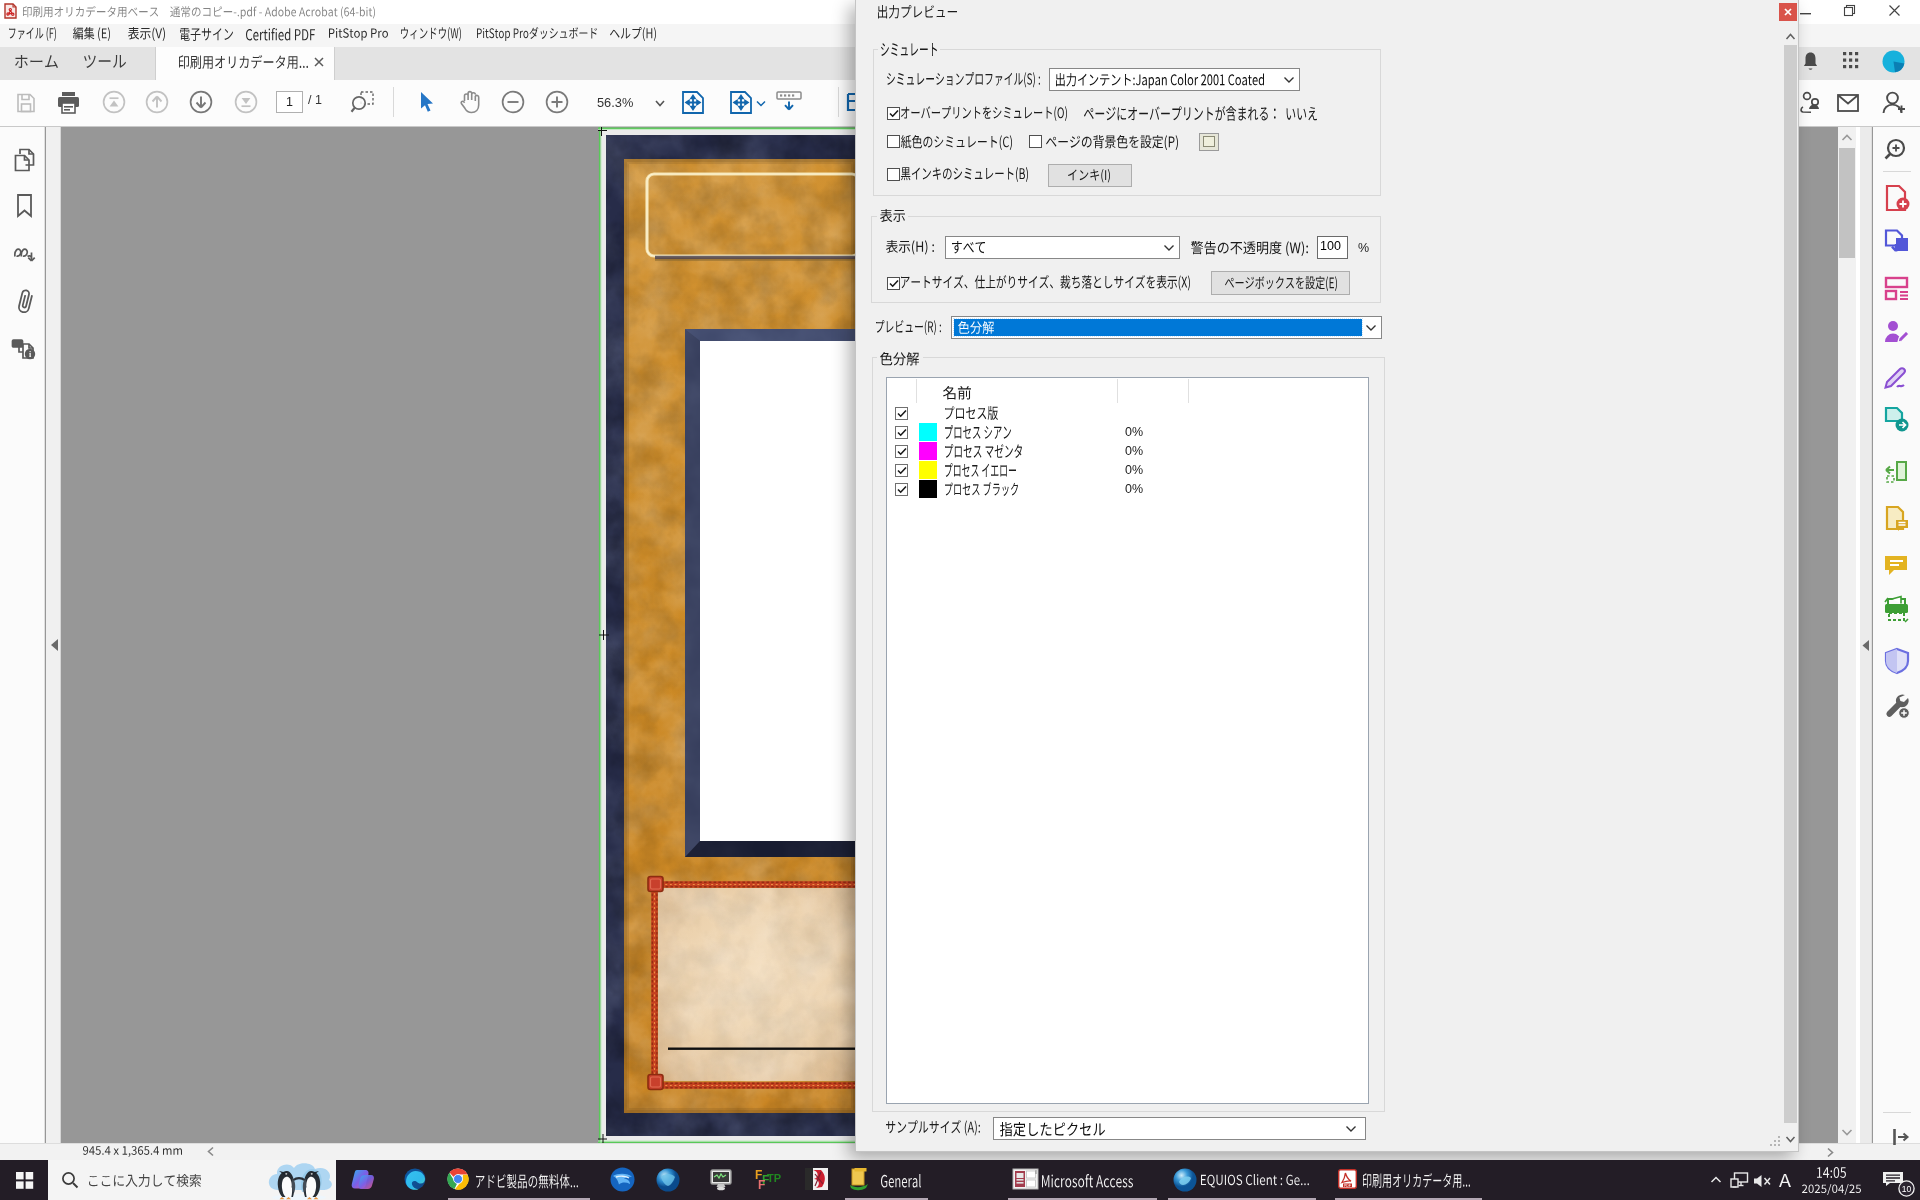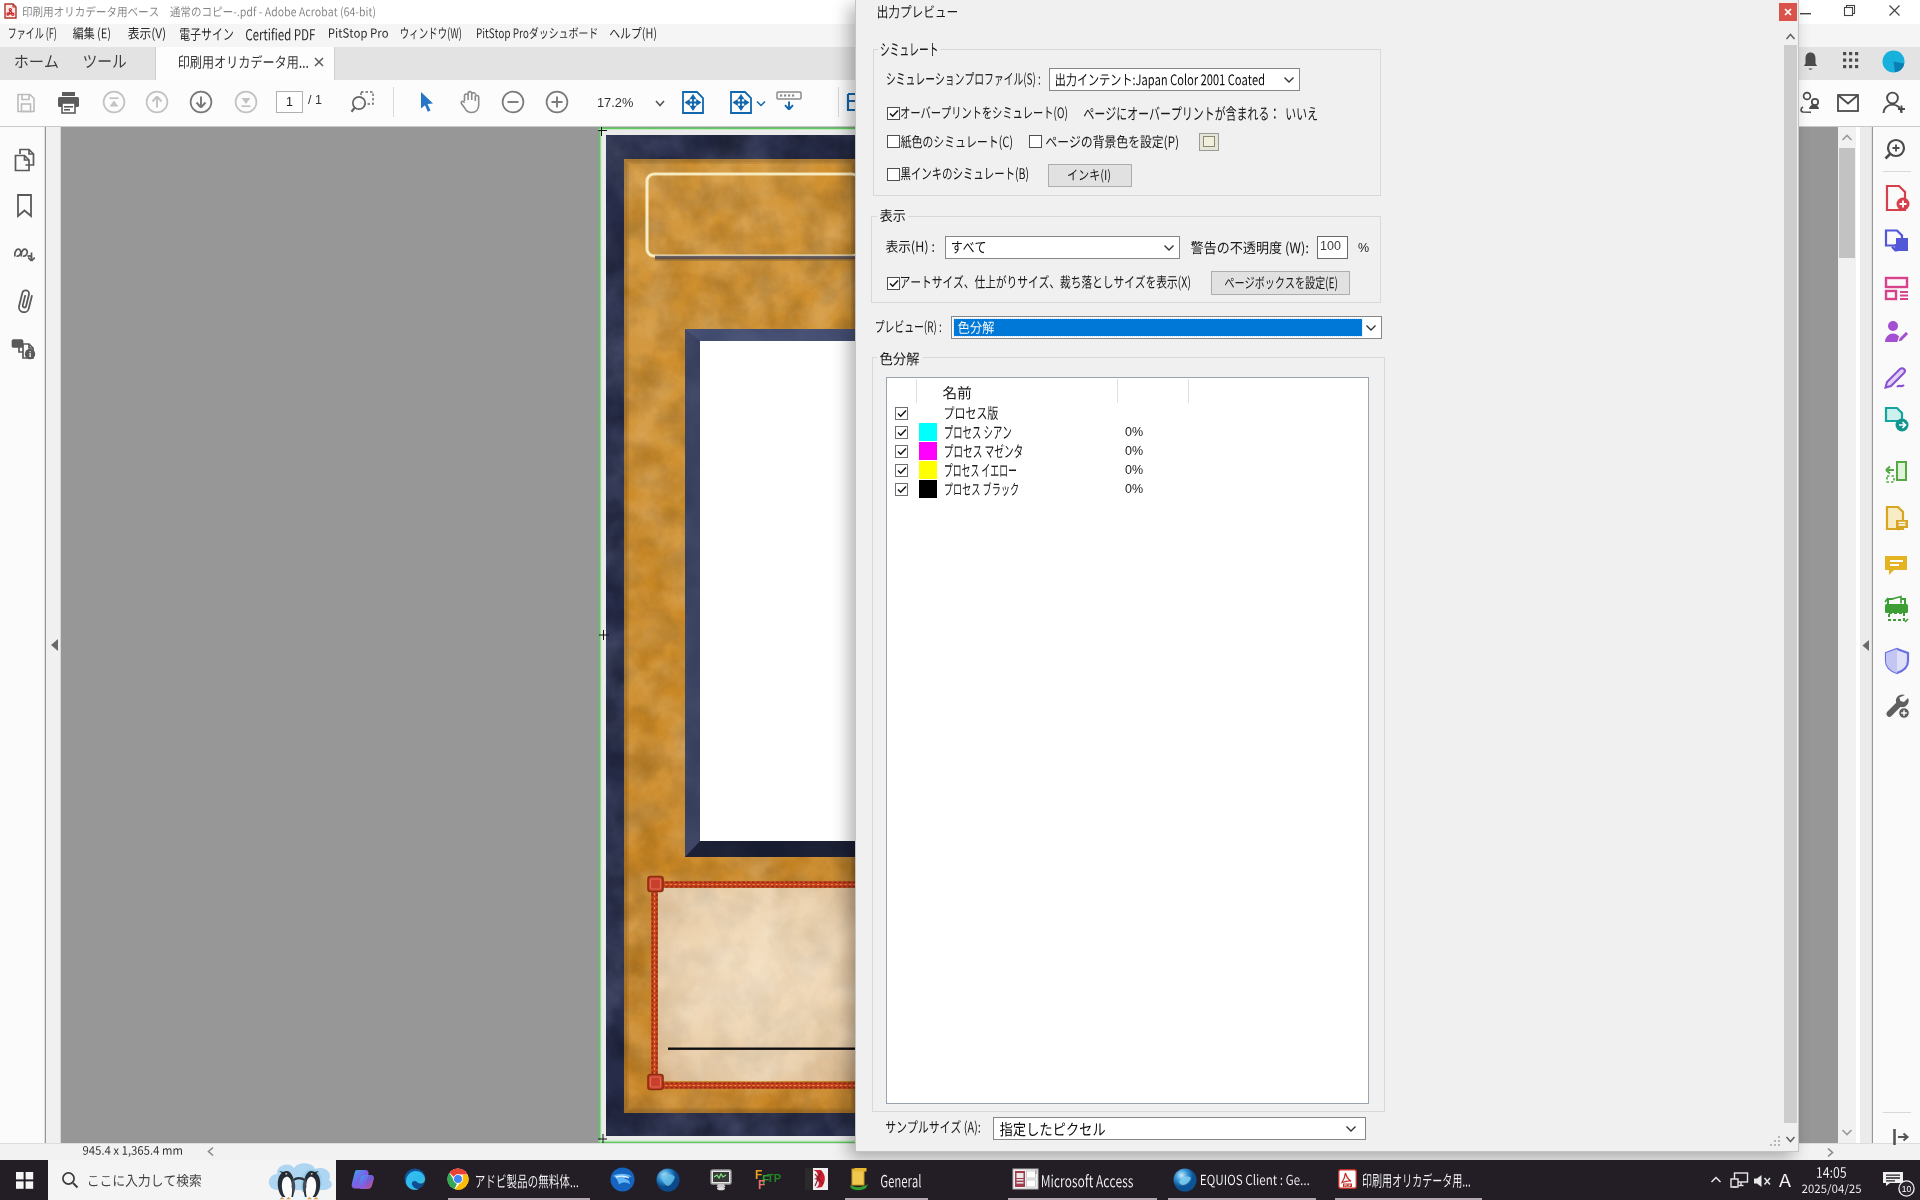--- a/index.html
+++ b/index.html
@@ -79,21 +79,21 @@
     </g>
   </svg>
 <svg class="abs" style="left:501px;top:90px" width="24" height="24" viewBox="0 0 24 24">
     <circle cx="12" cy="12" r="10.4" fill="none" stroke="#7a7a7a" stroke-width="1.7"></circle>
     <path d="M6.5 12h11" stroke="#7a7a7a" stroke-width="1.9"></path>
   </svg>
 <svg class="abs" style="left:545px;top:90px" width="24" height="24" viewBox="0 0 24 24">
     <circle cx="12" cy="12" r="10.4" fill="none" stroke="#7a7a7a" stroke-width="1.7"></circle>
     <path d="M6.5 12h11M12 6.5v11" stroke="#7a7a7a" stroke-width="1.9"></path>
   </svg>
-<div class="abs" style="left:597px;top:95px;width:60px;height:18px;font-size:12.8px;color:#333">17.2%</div>
+<div class="abs" style="left:597px;top:95px;width:60px;height:18px;font-size:12.8px;color:#333">56.3%</div>
 <svg class="abs" style="left:654px;top:99px" width="12" height="8" viewBox="0 0 12 8">
     <path d="M2 2 L6 6.5 L10 2" fill="none" stroke="#555" stroke-width="1.6"></path>
   </svg>
 <svg class="abs" style="left:680px;top:90px" width="26" height="25" viewBox="0 0 26 25">
     <path d="M3 2 h14 l6 6 v15 h-20 z" fill="none" stroke="#1166ad" stroke-width="1.8"></path>
     <g stroke="#1166ad" stroke-width="1.6" fill="#1166ad">
       <path d="M13 7.5 v10 M8 12.5 h10" stroke-width="1.8" fill="none"></path>
       <path d="M13 5.5l-2 3h4zM13 19.5l-2-3h4zM6 12.5l3-2v4zM20 12.5l-3-2v4z"></path>
     </g>
   </svg>
@@ -454,21 +454,21 @@
 <div class="abs" style="left:1199px;top:133px;width:20px;height:18px;background:#e6e6d8;border:1px solid #9a9a9a"></div>
 <div class="abs" style="left:1203px;top:136px;width:12px;height:11px;background:#efefdc;border:1px solid #8a8a74"></div>
 <div class="abs" style="left:887px;top:168px;width:13px;height:13px;background:#fff;border:1px solid #4f4f4f"></div>
 <div class="abs" style="left:1048px;top:164px;width:84px;height:23px;background:#e1e1e1;border:1px solid #adadad"></div>
 
 <div class="abs" style="left:945px;top:236px;width:235px;height:23px;background:#fff;border:1px solid #878787"></div>
 <svg class="abs" style="left:1163px;top:244px" width="12" height="8" viewBox="0 0 12 8">
     <path d="M1.5 1.5 L6 6 L10.5 1.5" fill="none" stroke="#333" stroke-width="1.4"></path>
   </svg>
 <div class="abs" style="left:1317px;top:236px;width:31px;height:23px;background:#fff;border:1px solid #6a6a6a"></div>
-<div class="abs" style="left:1320px;top:239px;width:30px;height:17px;font-size:12.5px;color:#404040">100</div>
+<div class="abs" style="left:1320px;top:239px;width:30px;height:17px;font-size:12.5px;color:#000000">100</div>
 <div class="abs" style="left:1358px;top:241px;width:20px;height:16px;font-size:12.5px;color:#1b1b1b">%</div>
 <div class="abs" style="left:887px;top:277px;width:13px;height:13px;background:#fff;border:1px solid #4f4f4f"></div>
 <svg class="abs" style="left:889px;top:279px" width="10" height="9" viewBox="0 0 10 9">
     <path d="M1 4.5 L3.7 7.2 L9 1.5" fill="none" stroke="#1a1a1a" stroke-width="1.6"></path>
   </svg>
 <div class="abs" style="left:1211px;top:271px;width:139px;height:24px;background:#e1e1e1;border:1px solid #adadad"></div>
 
 <div class="abs" style="left:951px;top:316px;width:431px;height:23px;background:#fff;border:1px solid #878787"></div>
 <div class="abs" style="left:954px;top:319px;width:408px;height:17px;background:#0078d7;outline:1px dotted #d0e4f5"></div>
 <svg class="abs" style="left:1365px;top:324px" width="12" height="8" viewBox="0 0 12 8">

